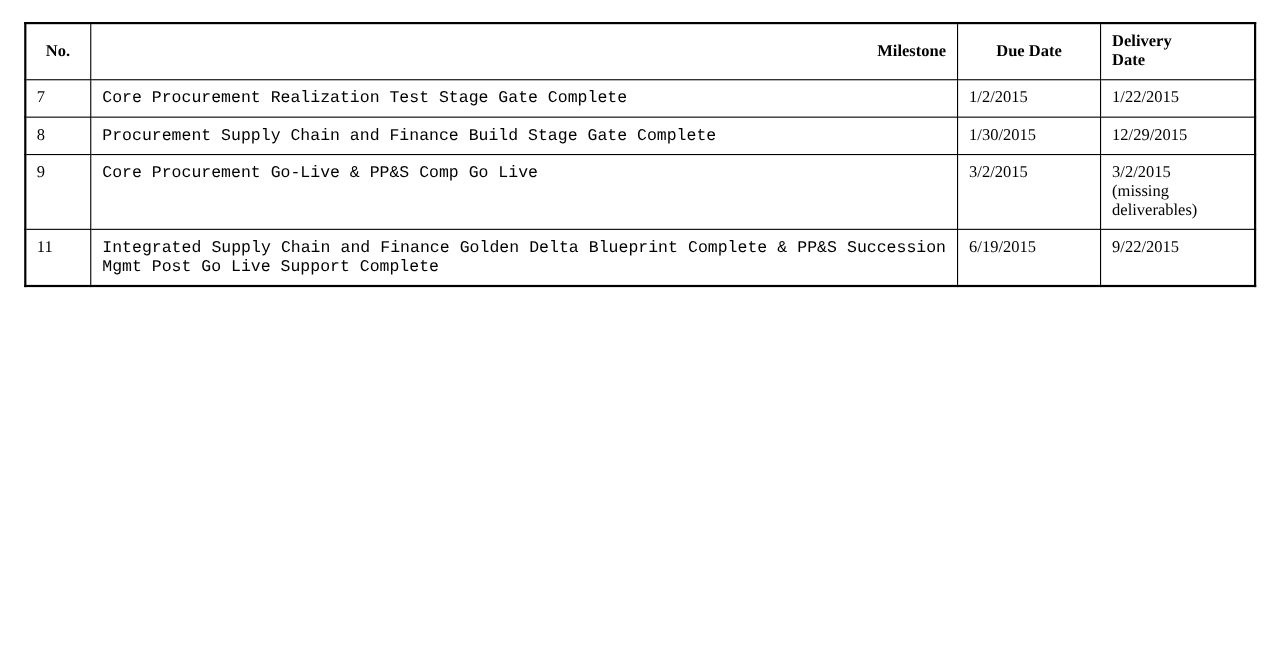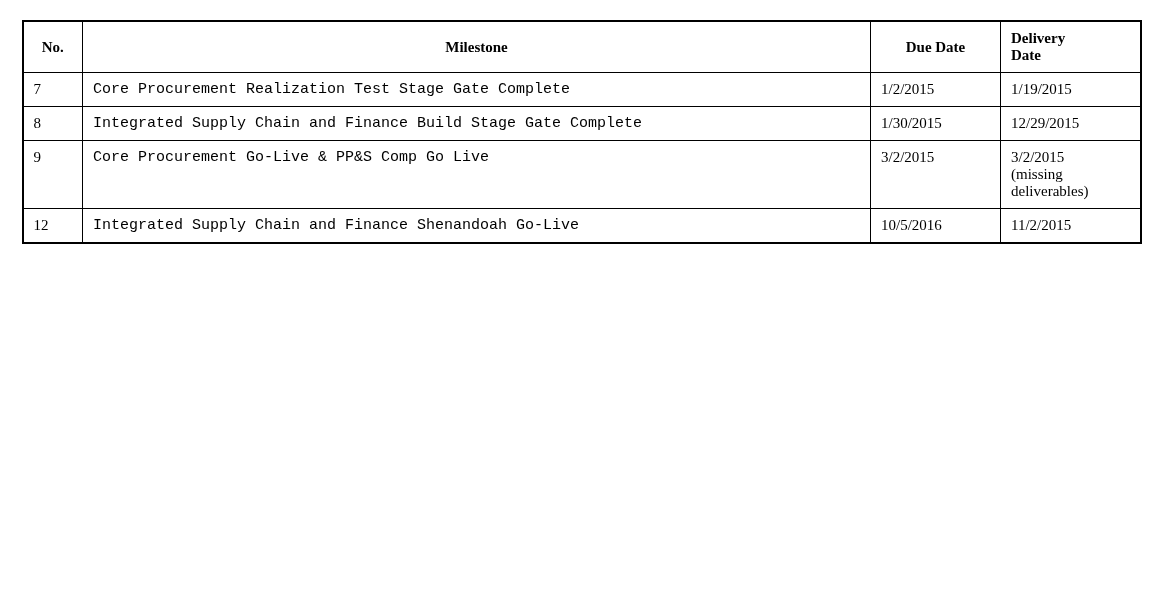--- a/index.html
+++ b/index.html
@@ -27,21 +27,21 @@
       border-collapse: collapse;
       border: 2px solid #000;
     }
     th, td {
       border: 1px solid #000;
       padding: 8px 10px;
       vertical-align: top;
       text-align: left;
     }
     thead th {
-      text-align: center;
+      text-align: right;
       font-weight: bold;
       background: #fff;
       vertical-align: middle;
     }
     .col-no {
       width: 60px;
       text-align: center;
     }
     .col-milestone {
       width: auto;
@@ -80,35 +80,35 @@
         <th class="col-milestone">Milestone</th>
         <th class="col-due">Due Date</th>
         <th class="col-delivery">Delivery<br>Date</th>
       </tr>
     </thead>
     <tbody id="table-body">
     <tr>
           <td class="col-no">7</td>
           <td class="col-milestone milestone-text">Core Procurement Realization Test Stage Gate Complete</td>
           <td class="col-due">1/2/2015</td>
-          <td class="col-delivery">1/19/2015</td>
+          <td class="col-delivery">1/22/2015</td>
         </tr>
         <tr>
           <td class="col-no">8</td>
-          <td class="col-milestone milestone-text">Integrated Supply Chain and Finance Build Stage Gate Complete</td>
+          <td class="col-milestone milestone-text">Procurement Supply Chain and Finance Build Stage Gate Complete</td>
           <td class="col-due">1/30/2015</td>
           <td class="col-delivery">12/29/2015</td>
         </tr>
         <tr>
           <td class="col-no">9</td>
           <td class="col-milestone milestone-text">Core Procurement Go-Live &amp; PP&amp;S Comp Go Live</td>
           <td class="col-due">3/2/2015</td>
           <td class="col-delivery">3/2/2015<br>(missing<br>deliverables)</td>
         </tr>
         <tr>
-          <td class="col-no">12</td>
-          <td class="col-milestone milestone-text">Integrated Supply Chain and Finance Shenandoah Go-Live</td>
-          <td class="col-due">10/5/2016</td>
-          <td class="col-delivery">11/2/2015</td>
+          <td class="col-no">11</td>
+          <td class="col-milestone milestone-text">Integrated Supply Chain and Finance Golden Delta Blueprint Complete &amp; PP&amp;S Succession Mgmt Post Go Live Support Complete</td>
+          <td class="col-due">6/19/2015</td>
+          <td class="col-delivery">9/22/2015</td>
         </tr>
       </tbody>
   </table>
 </div>
 
 </body></html>

